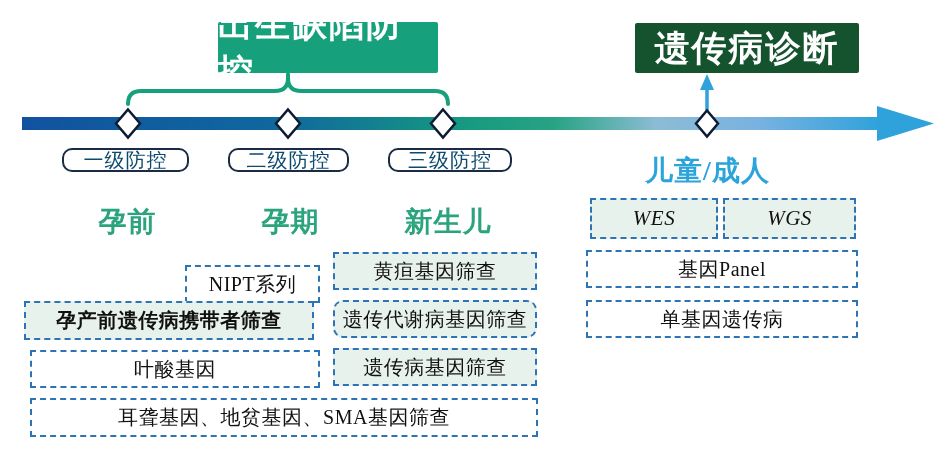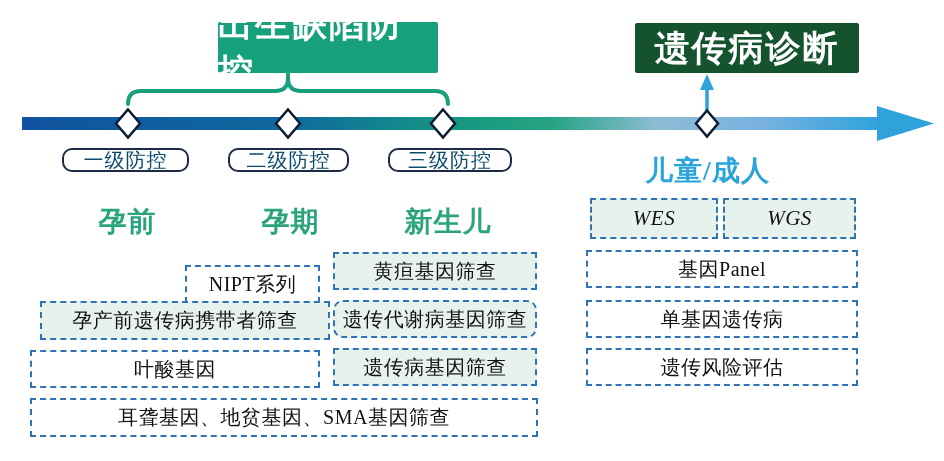--- a/index.html
+++ b/index.html
@@ -32,21 +32,21 @@
   .stg3{left:395px;top:203px;width:106px;}
   .stg4{left:625px;top:152px;width:165px;color:#2aa4da;}
   .tbox{
     position:absolute;z-index:2;box-sizing:border-box;background:#ffffff;
     border:2px dashed #2e74b5;display:flex;align-items:center;justify-content:center;
     font-size:20px;color:#111111;letter-spacing:0.5px;
   }
   .tinted{background:#e8f2ec;}
   .lat{font-style:italic;font-size:21px;}
   .b-nipt{left:185px;top:252px;width:135px;height:38px;margin-top:13px;}
-  .b-carrier{left:40px;top:301px;width:290px;height:39px;}
+  .b-carrier{left:24px;top:301px;width:290px;height:39px;font-weight:bold;}
   .b-folate{left:30px;top:350px;width:290px;height:38px;}
   .b-deaf{left:30px;top:398px;width:508px;height:39px;}
   .b-jaundice{left:333px;top:252px;width:204px;height:38px;font-family:Liberation Serif, serif;}
   .b-metabolic{left:333px;top:300px;width:204px;height:38px;border-radius:10px;}
   .b-genetic{left:333px;top:348px;width:204px;height:38px;}
   .b-wes{left:590px;top:198px;width:128px;height:41px;}
   .b-wgs{left:723px;top:198px;width:133px;height:41px;}
   .b-panel{left:586px;top:250px;width:272px;height:38px;}
   .b-mono{left:586px;top:300px;width:272px;height:38px;}
   .b-risk{left:586px;top:348px;width:272px;height:38px;}
@@ -102,15 +102,14 @@
   <div class="tbox tinted b-carrier">孕产前遗传病携带者筛查</div>
   <div class="tbox b-deaf">耳聋基因、地贫基因、SMA基因筛查</div>
   <div class="tbox b-folate">叶酸基因</div>
   <div class="tbox tinted b-jaundice">黄疸基因筛查</div>
   <div class="tbox tinted b-metabolic">遗传代谢病基因筛查</div>
   <div class="tbox tinted b-genetic">遗传病基因筛查</div>
   <div class="tbox tinted lat b-wes">WES</div>
   <div class="tbox tinted lat b-wgs">WGS</div>
   <div class="tbox b-panel">基因Panel</div>
   <div class="tbox b-mono">单基因遗传病</div>
-  <div class="tbox b-risk">遗传风险评估</div>
 
 </div>
 
 </body></html>

